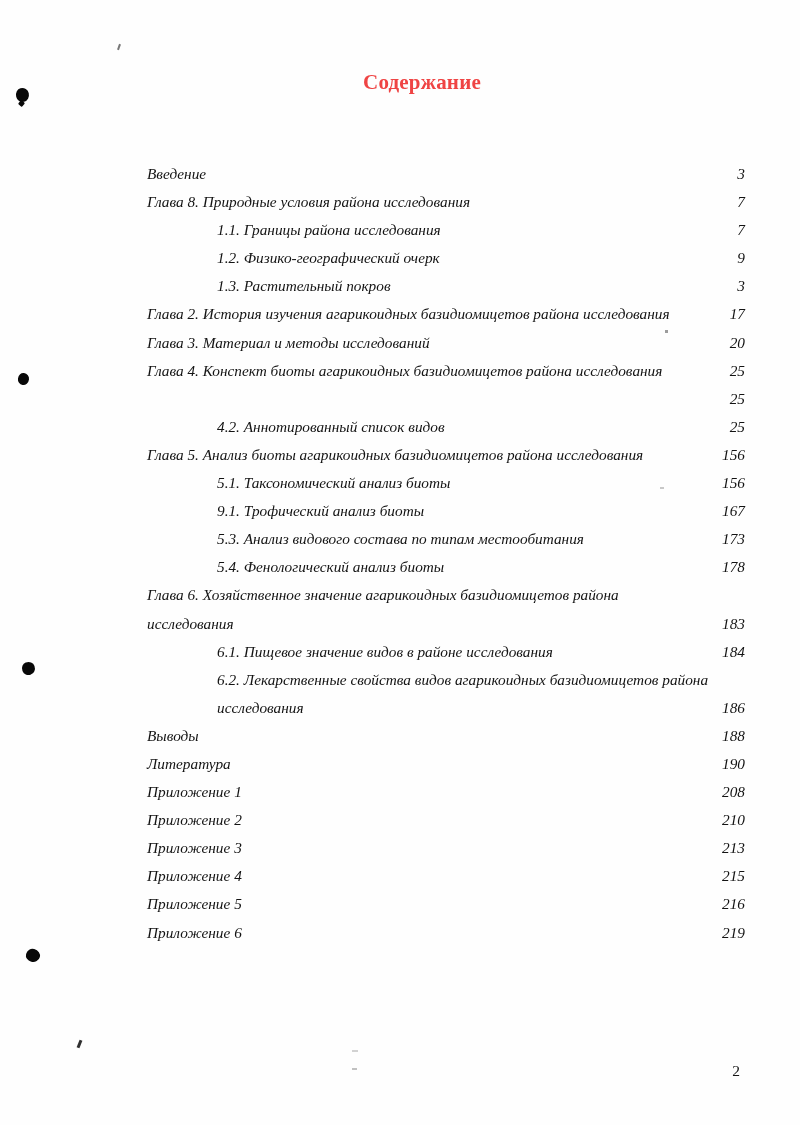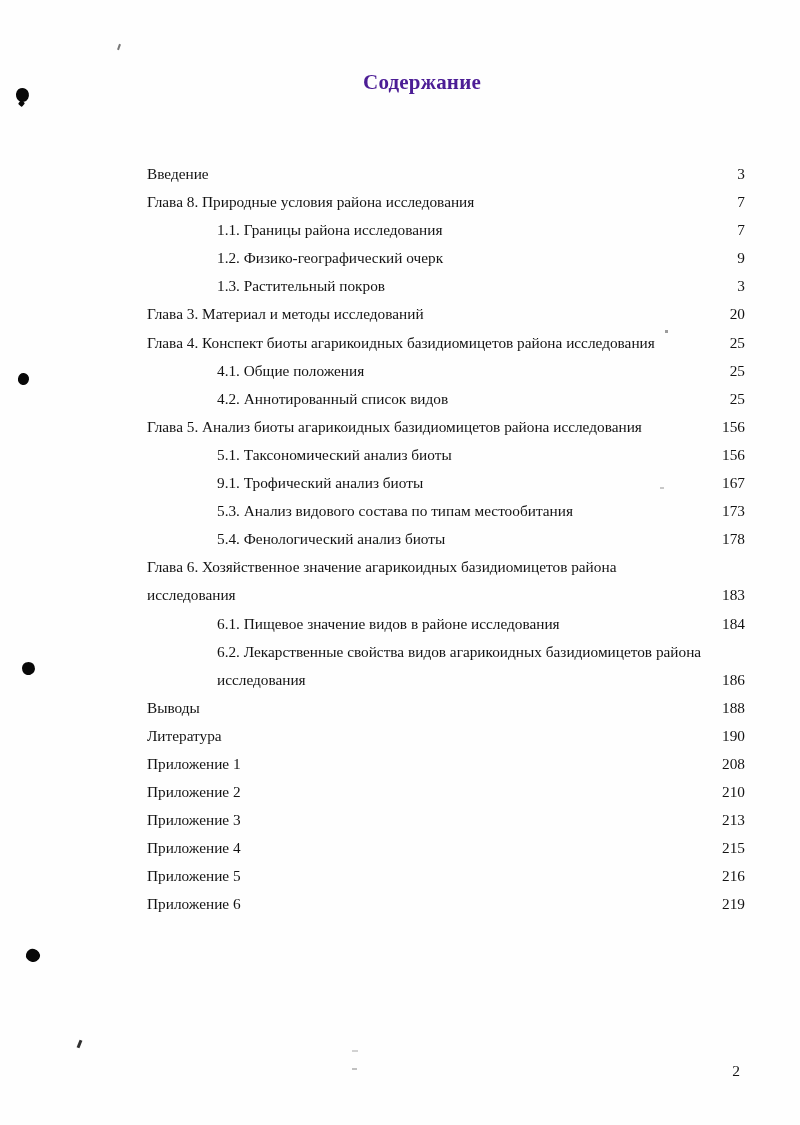--- a/index.html
+++ b/index.html
@@ -27,39 +27,40 @@
   
   .doc-title {
     position: absolute;
     top: 70px;
     left: 0;
     width: 800px;
     text-align: center;
     font-size: 21px;
     font-weight: bold;
     letter-spacing: 0.2px;
-    color: #4c1d95;
+    color: #ef4444;
   }
   
   .doc-title > span { position: relative; left: 22px; }
 
   
   .toc {
     position: absolute;
     left: 147px;
     top: 160px;
     width: 598px;
   }
 
   .toc-row {
     position: relative;
     height: 28.1px;
     line-height: 28.1px;
     font-size: 15.3px;
     white-space: nowrap;
+    font-style: italic;
   }
   .toc-row .label {
     display: inline-block;
     color: #131313;
   }
   .toc-row .page-num {
     position: absolute;
     right: 0;
     top: 0;
     width: 40px;
@@ -118,23 +119,24 @@
   <div class="doc-title">
     <span>Содержание</span>
   </div>
 
   <div class="toc">
       <div class="toc-row level-1"><span class="label">Введение</span><span class="page-num">3</span></div>
       <div class="toc-row level-1"><span class="label">Глава 8. Природные условия района исследования</span><span class="page-num">7</span></div>
       <div class="toc-row level-2"><span class="label">1.1. Границы района исследования</span><span class="page-num">7</span></div>
       <div class="toc-row level-2"><span class="label">1.2. Физико-географический очерк</span><span class="page-num">9</span></div>
       <div class="toc-row level-2"><span class="label">1.3. Растительный покров</span><span class="page-num">3</span></div>
+      <div class="toc-row level-1"><span class="label">Глава 2. История изучения агарикоидных базидиомицетов района исследования</span><span class="page-num">17</span></div>
       <div class="toc-row level-1"><span class="label">Глава 3. Материал и методы исследований</span><span class="page-num">20</span></div>
       <div class="toc-row level-1"><span class="label">Глава 4. Конспект биоты агарикоидных базидиомицетов района исследования</span><span class="page-num">25</span></div>
-      <div class="toc-row level-2"><span class="label">4.1. Общие положения</span><span class="page-num">25</span></div>
+      <div class="toc-row level-2"><span class="page-num">25</span></div>
       <div class="toc-row level-2"><span class="label">4.2. Аннотированный список видов</span><span class="page-num">25</span></div>
       <div class="toc-row level-1"><span class="label">Глава 5. Анализ биоты агарикоидных базидиомицетов района исследования</span><span class="page-num">156</span></div>
       <div class="toc-row level-2"><span class="label">5.1. Таксономический анализ биоты</span><span class="page-num">156</span></div>
       <div class="toc-row level-2"><span class="label">9.1. Трофический анализ биоты</span><span class="page-num">167</span></div>
       <div class="toc-row level-2"><span class="label">5.3. Анализ видового состава по типам местообитания</span><span class="page-num">173</span></div>
       <div class="toc-row level-2"><span class="label">5.4. Фенологический анализ биоты</span><span class="page-num">178</span></div>
       <div class="toc-row level-1"><span class="label">Глава 6. Хозяйственное значение агарикоидных базидиомицетов района</span></div>
       <div class="toc-row cont-1"><span class="label">исследования</span><span class="page-num">183</span></div>
       <div class="toc-row level-2"><span class="label">6.1. Пищевое значение видов в районе исследования</span><span class="page-num">184</span></div>
       <div class="toc-row level-2"><span class="label">6.2. Лекарственные свойства видов агарикоидных базидиомицетов района</span></div>

